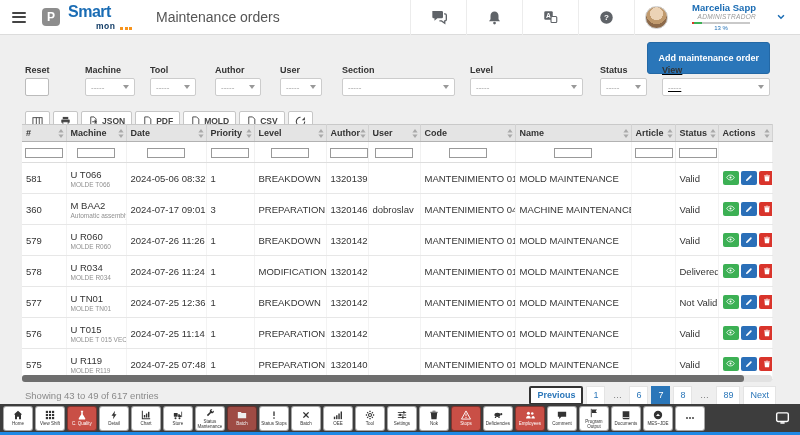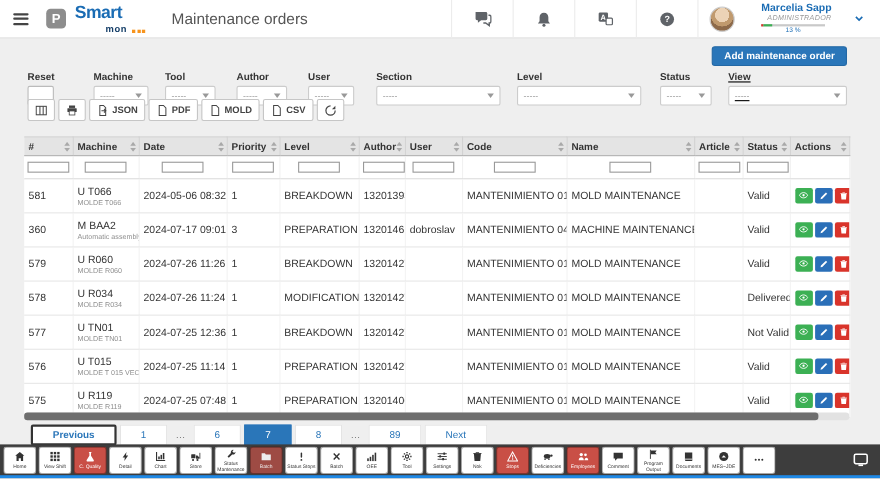--- a/index.html
+++ b/index.html
@@ -23,28 +23,28 @@
 .uinfo{display:flex;flex-direction:column;align-items:center;min-width:70px}
 .uname{color:#1a6cb4;font-weight:bold;font-size:9.5px;line-height:10px;align-self:flex-end}
 .urole{color:#999;font-style:italic;font-size:6.5px;letter-spacing:.3px;align-self:flex-end}
 .ubar{width:58px;height:2px;background:#c9c9c9;margin-top:2px;position:relative}
 .seg-red{position:absolute;left:0;top:0;width:2px;height:2px;background:#d9342b}
 .seg-green{position:absolute;left:2px;top:0;height:2px;background:#3cb054}
 .upct{font-size:6px;color:#1a6cb4;margin-top:1px}
 .chev{color:#1a6cb4;margin:0 2px 0 2px}
 
 .content{position:absolute;top:36px;left:0;right:0;bottom:31px;background:#efefef}
-.add-btn{position:absolute;top:6px;right:30px;height:18px;background:#2a76b9;color:#fff;font-size:9px;font-weight:bold;border:1px solid #2368a5;border-radius:3px;padding:0 10px;cursor:pointer;font-family:"Liberation Sans",sans-serif}
+.add-btn{position:absolute;top:6px;right:30px;height:32px;background:#2a76b9;color:#fff;font-size:9px;font-weight:bold;border:1px solid #2368a5;border-radius:3px;padding:0 10px;cursor:pointer;font-family:"Liberation Sans",sans-serif}
 #filters{position:absolute;top:25px;left:0;right:0;height:36px}
 .filter{position:absolute;top:4px}
 .filter label{display:block;font-size:9px;font-weight:bold;color:#333;margin-bottom:3px}
 .fselect{height:18px;background:#fff;border:1px solid #ccc;border-radius:2px;display:flex;align-items:center;justify-content:space-between;padding:0 5px;font-size:8px;color:#999;cursor:pointer}
 .fcaret{width:0;height:0;border-left:3px solid transparent;border-right:3px solid transparent;border-top:4px solid #999}
 .reset-btn{width:24px;height:18px;background:#fff;border:1px solid #bbb;border-radius:2px;cursor:pointer}
-#tools{position:absolute;top:54px;left:25px;right:25px;height:20px;display:flex;align-items:center}
+#tools{position:absolute;top:75px;left:25px;right:25px;height:20px;display:flex;align-items:center}
 #exports{display:flex}
 .ebtn{height:20px;background:#fff;border:1px solid #c6c6c6;border-radius:2px;display:flex;align-items:center;gap:3px;padding:0 6px;font-size:8.5px;font-weight:bold;color:#444;margin-right:3px;cursor:pointer;font-family:"Liberation Sans",sans-serif}
 .search{margin-left:auto;display:flex;align-items:center;gap:5px;font-size:9.5px;color:#555}
 .search input{width:96px;height:17px;border:1px solid #bbb;border-radius:2px;background:#fff}
 
 .twrap{position:absolute;top:88px;left:22px;width:750px}
 table{border-collapse:collapse;table-layout:fixed;width:750px;background:#fff}
 thead .hdr th{background:#e4e4e4;border-top:1px solid #c9c9c9;border-bottom:1px solid #b2b2b2;border-right:1px solid #d2d2d2;height:17px;font-size:9px;color:#333;text-align:left;padding:0 2px 0 4px;cursor:pointer}
 .thflex{display:flex;align-items:center;justify-content:space-between}
 thead .flt th{background:#fff;border-bottom:1px solid #ddd;border-right:1px solid #f1f1f1;height:15px;padding:1px 3px}
@@ -52,21 +52,21 @@
 tbody td{height:31px;border-bottom:1px solid #e7e7e7;border-right:1px solid #f3f3f3;font-size:9.5px;color:#333;padding:0 3px 0 4px;vertical-align:middle;overflow:hidden;white-space:nowrap}
 .msub{font-size:6.5px;color:#909090;margin-top:1px}
 .abtn{width:16px;height:14px;border:none;border-radius:2px;color:#fff;display:inline-flex;align-items:center;justify-content:center;margin-right:2px;cursor:pointer;padding:0}
 .abtn.view{background:#3cb054}.abtn.edit{background:#2a6fb8}.abtn.del{background:#d9342b}
 
 .hscroll{position:absolute;top:339px;left:22px;width:750px;height:7px;background:#e2e2e2;border-radius:3px}
 .hthumb{position:absolute;left:0;top:0;height:7px;width:722px;background:#6e6e6e;border-radius:3px;cursor:pointer}
 .footrow{position:absolute;top:349px;left:25px;right:24px;height:20px;display:flex;align-items:center;justify-content:space-between}
 .pinfo{font-size:9.5px;color:#8a8a8a}
 .pager{display:flex;align-items:center}
-.pbtn{min-width:18px;height:19px;background:#fff;border:1px solid #e4e4e4;color:#2a76b9;font-size:9px;display:flex;align-items:center;justify-content:center;padding:0 18px;margin-left:3px;cursor:pointer;font-family:"Liberation Sans",sans-serif}
+.pbtn{min-width:18px;height:19px;background:#fff;border:1px solid #e4e4e4;color:#2a76b9;font-size:9px;display:flex;align-items:center;justify-content:center;padding:0 6px;margin-left:3px;cursor:pointer;font-family:"Liberation Sans",sans-serif}
 .pbtn.active{background:#2a76b9;color:#fff;border-color:#2a76b9}
 .pbtn.gap{border:none;background:transparent;color:#777;cursor:default;padding:0 2px}
 .pbtn.focused{border:2px solid #333;border-radius:2px;font-weight:bold}
 
 .bottombar{position:absolute;left:0;right:0;bottom:0;height:31px;background:#3d3d3d;border-bottom:3px solid #1e88e5;display:flex;align-items:center;padding:0 3px;z-index:6}
 #bottombar-items{display:flex;gap:2px}
 .bbtn{width:30px;height:25px;background:#fff;border-radius:3px;border:1px solid rgba(0,0,0,.35);display:flex;flex-direction:column;align-items:center;justify-content:center;color:#333;cursor:pointer;overflow:hidden;padding:1px 0}
 .blabel{font-size:4.5px;line-height:5px;text-align:center;margin-top:1px;font-family:"Liberation Sans",sans-serif}
 .bbtn.red{background:#c94f46;color:#fff}
 .bbtn.maroon{background:#9e4b44;color:#eee}
@@ -669,20 +669,21 @@
             </tr>
           </tbody>
         </table>
     </div>
 
     <div class="hscroll">
         <div class="hthumb"></div>
       </div>
 
     <div class="footrow">
+      <div class="pinfo">Showing 43 to 49 of 617 entries</div>
       <div class="pager" id="pager">
           <button class="pbtn focused">Previous</button>
           <button class="pbtn">1</button>
           <span class="pbtn gap">…</span>
           <button class="pbtn">6</button>
           <button class="pbtn active">7</button>
           <button class="pbtn">8</button>
           <span class="pbtn gap">…</span>
           <button class="pbtn">89</button>
           <button class="pbtn">Next</button>

